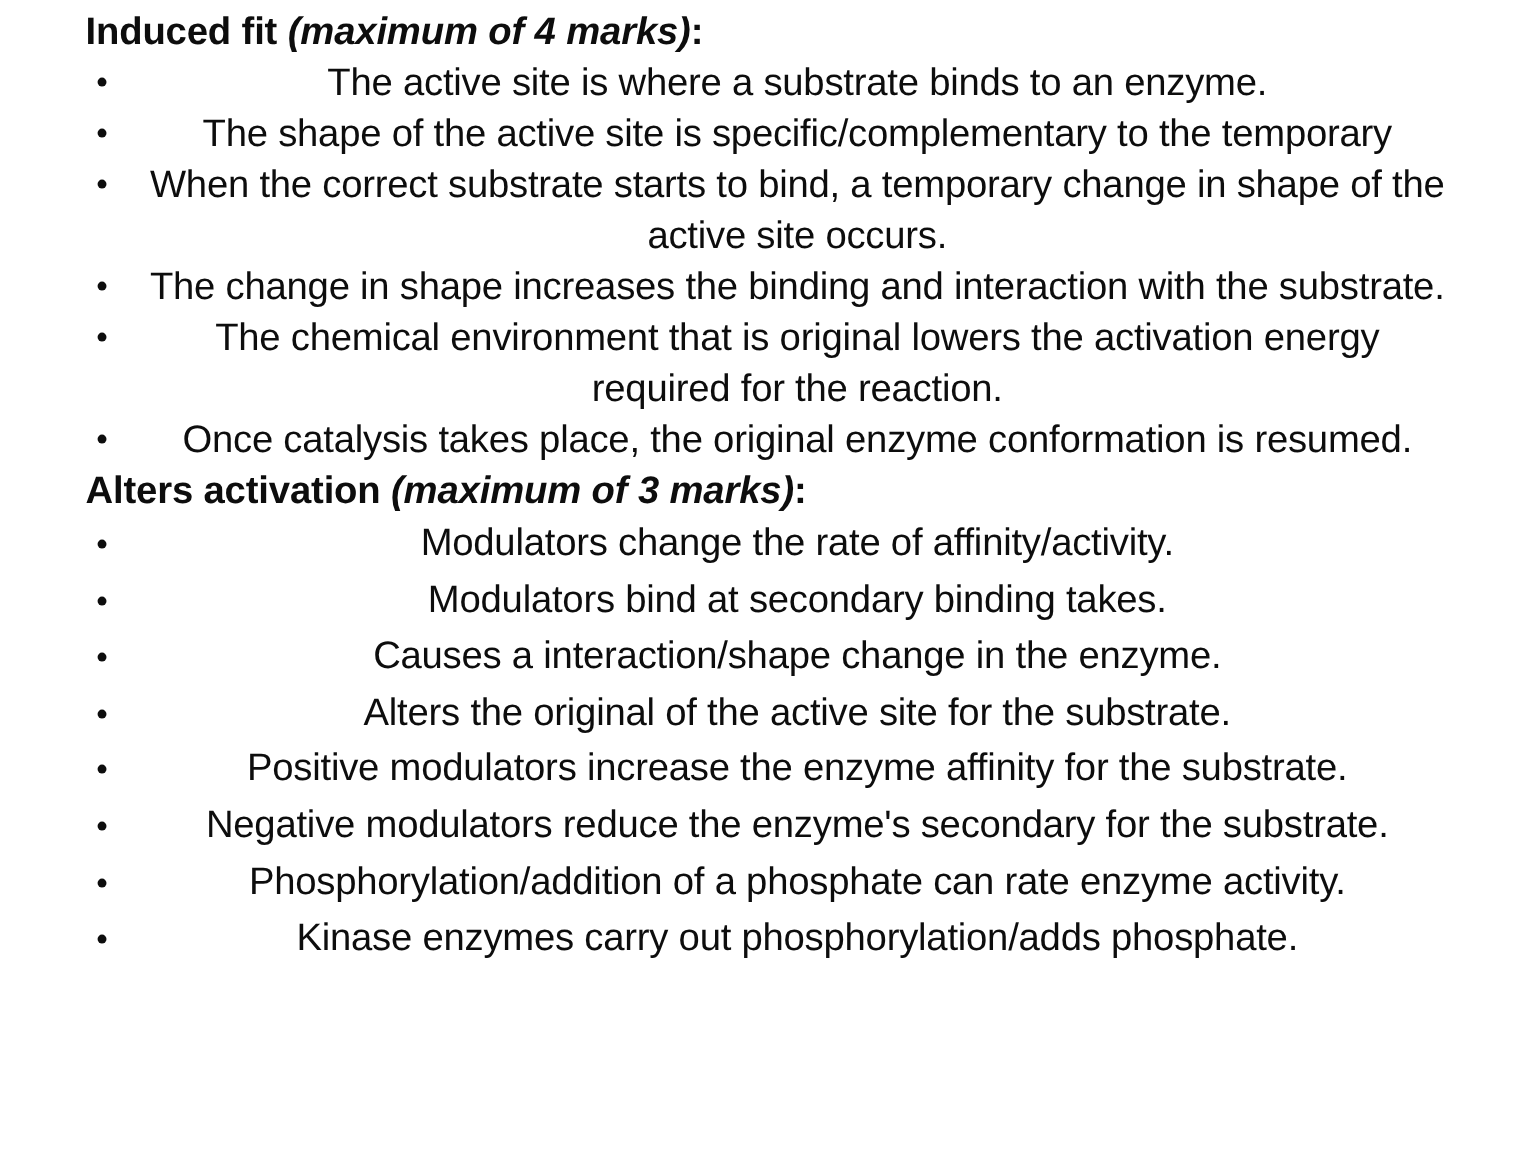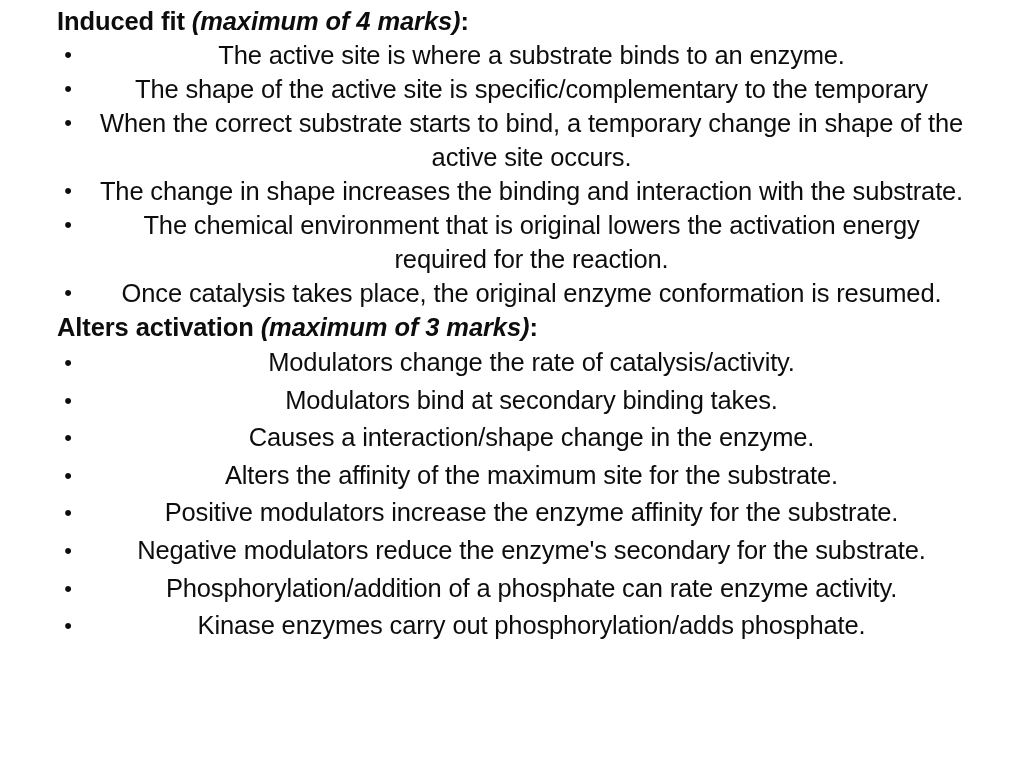--- a/index.html
+++ b/index.html
@@ -129,33 +129,33 @@
         <span class="bullet-dot">•</span>
         <span class="bullet-text">Once catalysis takes place, the original enzyme conformation is resumed.</span>
       </li>
     </ul>
 
     <p class="section-heading second"><span class="plain">Alters activation </span><span class="marks">(maximum of 3 marks)</span><span class="colon">:</span></p>
 
     <ul class="bullets loose">
       <li>
         <span class="bullet-dot">•</span>
-        <span class="bullet-text">Modulators change the rate of catalysis/activity.</span>
+        <span class="bullet-text">Modulators change the rate of affinity/activity.</span>
       </li>
       <li>
         <span class="bullet-dot">•</span>
         <span class="bullet-text">Modulators bind at secondary binding takes.</span>
       </li>
       <li>
         <span class="bullet-dot">•</span>
         <span class="bullet-text">Causes a interaction/shape change in the enzyme.</span>
       </li>
       <li>
         <span class="bullet-dot">•</span>
-        <span class="bullet-text">Alters the affinity of the maximum site for the substrate.</span>
+        <span class="bullet-text">Alters the original of the active site for the substrate.</span>
       </li>
       <li>
         <span class="bullet-dot">•</span>
         <span class="bullet-text">Positive modulators increase the enzyme affinity for the substrate.</span>
       </li>
       <li>
         <span class="bullet-dot">•</span>
         <span class="bullet-text">Negative modulators reduce the enzyme's secondary for the substrate.</span>
       </li>
       <li>

